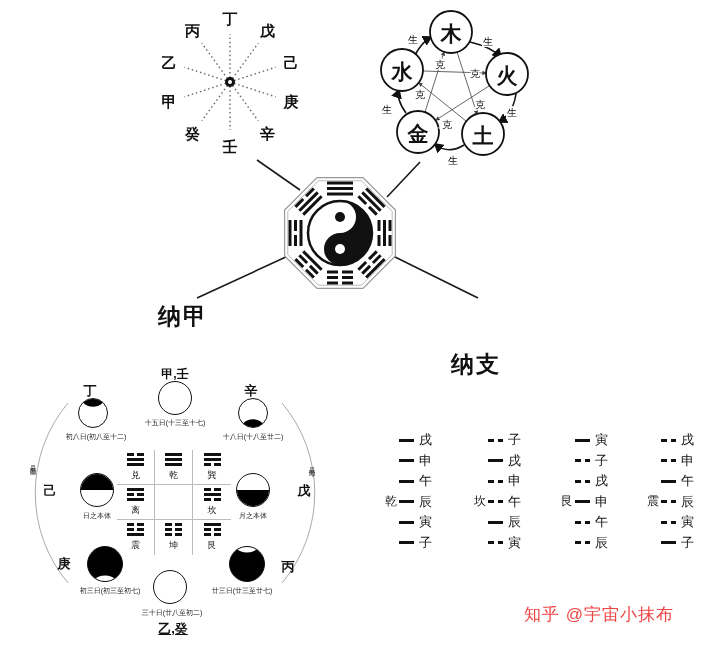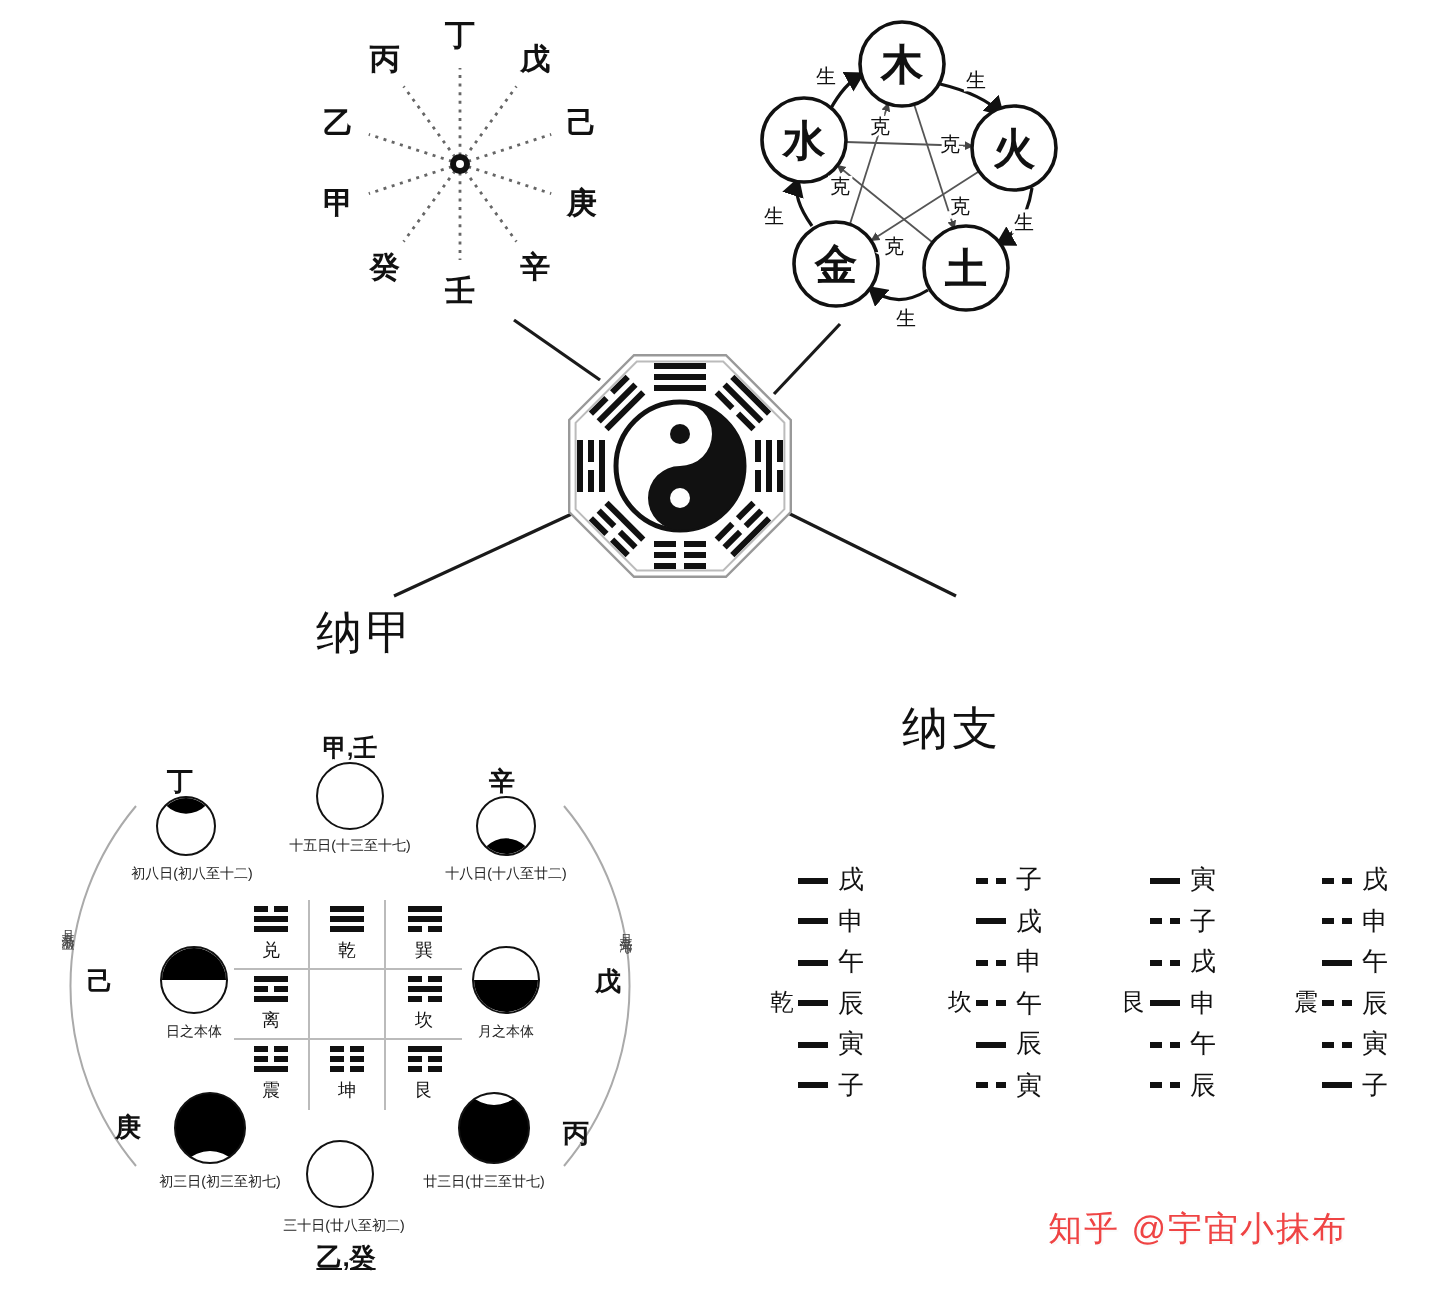--- a/index.html
+++ b/index.html
@@ -1,21 +1,21 @@
 <!DOCTYPE html>
 <html><head>
 <meta charset="utf-8">
 <style>
   html,body{margin:0;padding:0;background:#fff;}
   body{width:720px;height:646px;position:relative;overflow:hidden;
        font-family:"Liberation Sans","DejaVu Sans",sans-serif;color:#111;}
   .abs{position:absolute;}
   svg text{font-family:"Liberation Sans","DejaVu Sans",sans-serif;}
   
-  .big-label{position:absolute;font-size:23px;font-weight:normal;letter-spacing:2px;}
+  .big-label{position:absolute;font-size:23px;font-weight:bold;letter-spacing:2px;}
   
   #moon-diagram{position:absolute;left:20px;top:362px;width:315px;height:282px;}
   .moon{position:absolute;border-radius:50%;overflow:hidden;background:#fff;
         border:1.5px solid #111;box-sizing:border-box;}
   .moon .ph{position:absolute;left:0;top:0;width:100%;height:100%;}
   .ph-cap-top{border-radius:50%;background:#000;transform:translateY(-72%);}
   .ph-cap-bottom{border-radius:50%;background:#000;transform:translateY(72%);}
   .ph-half-top{background:#000;height:50% !important;}
   .ph-half-bottom{background:#000;height:50% !important;top:50% !important;}
   .moon.dark{background:#000;}

